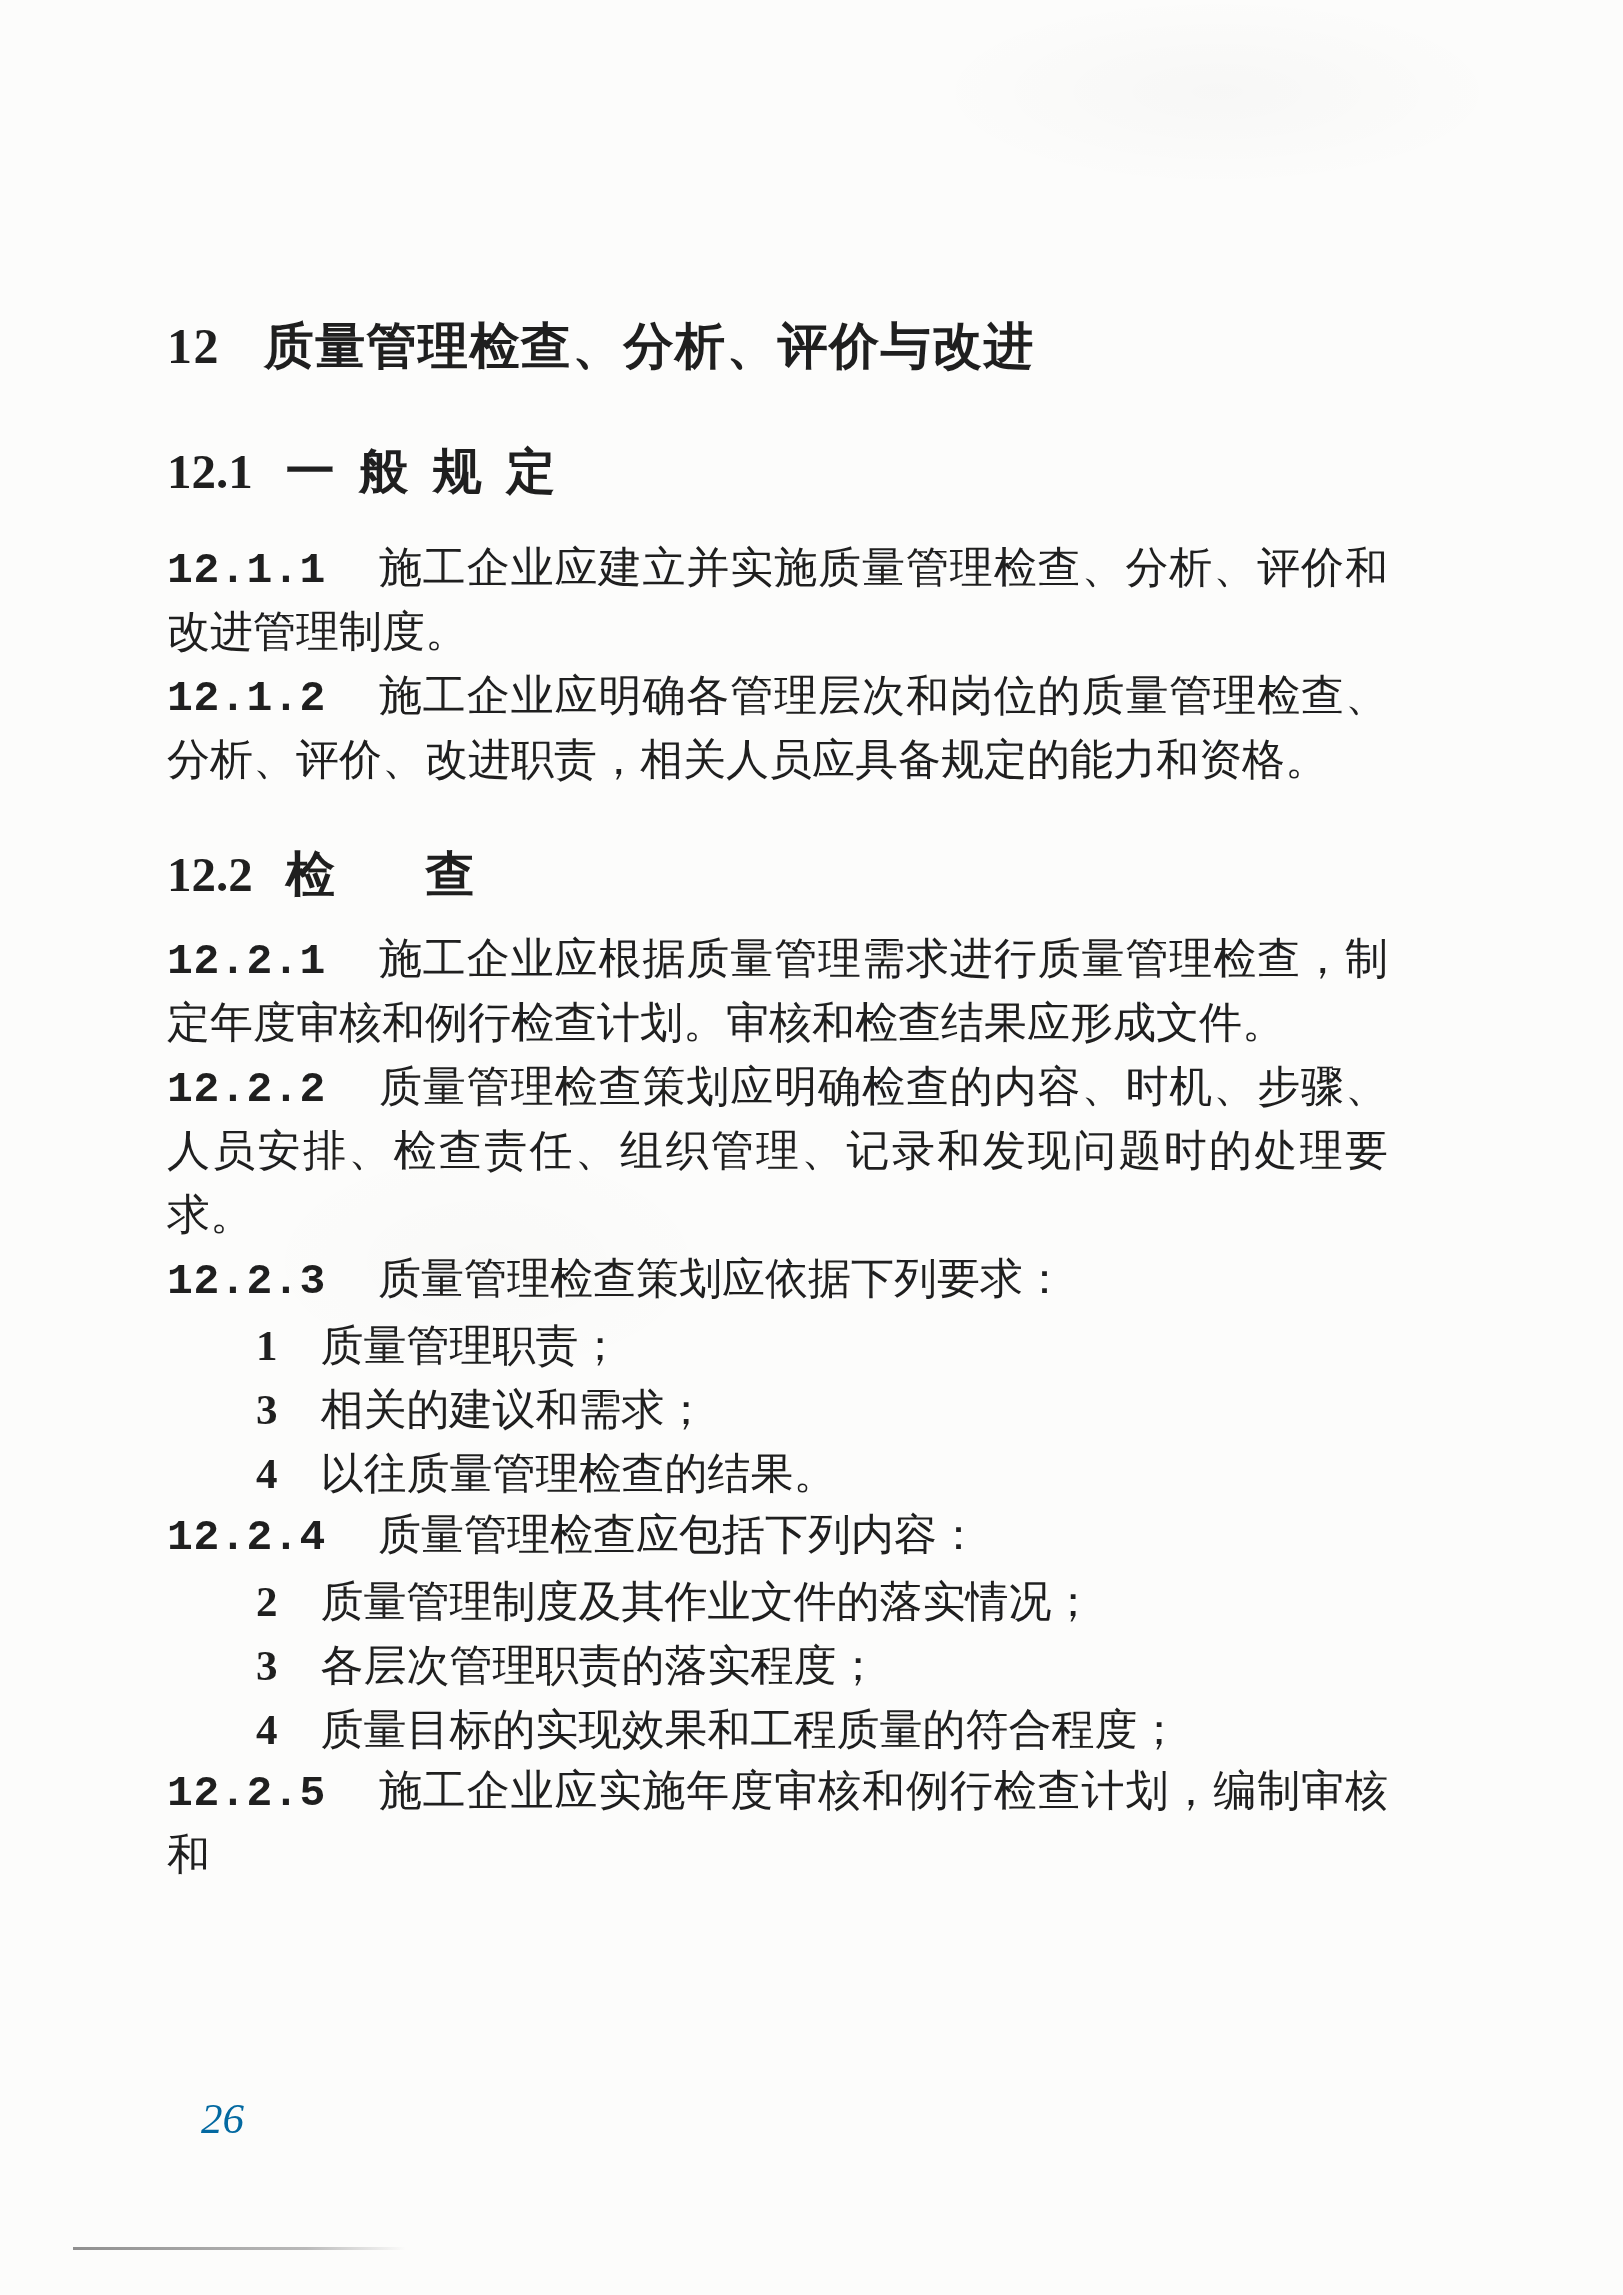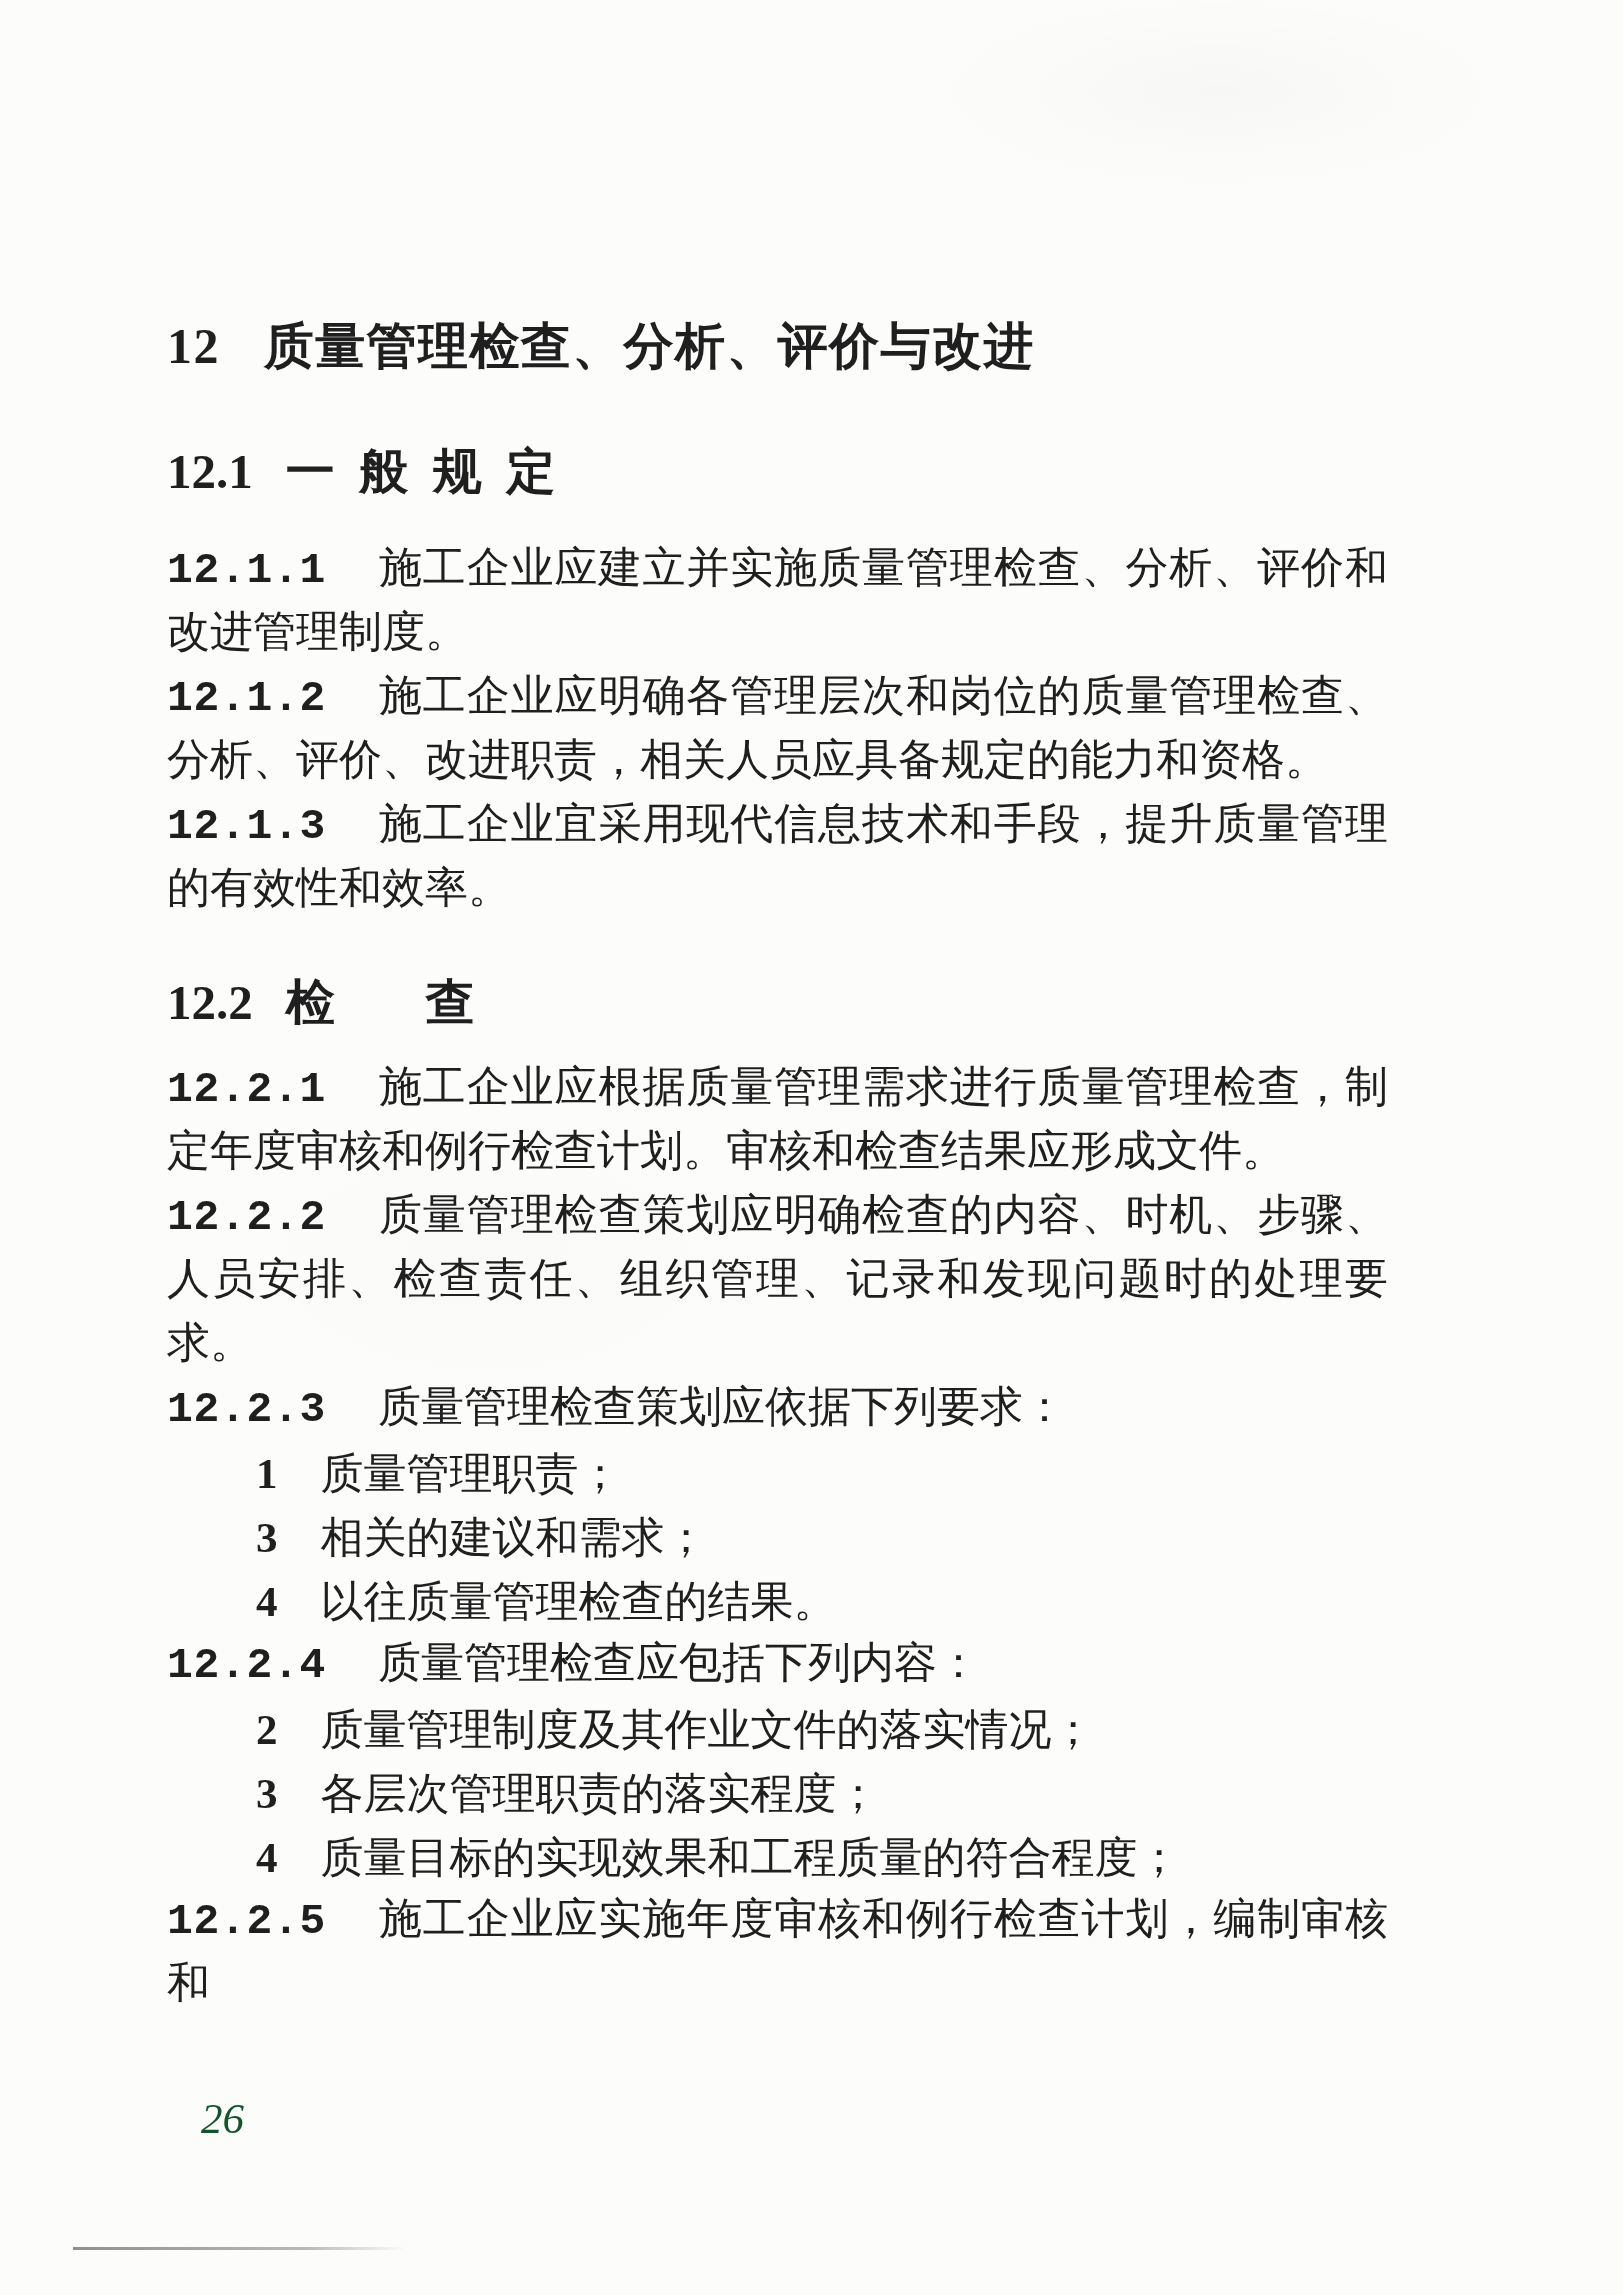--- a/index.html
+++ b/index.html
@@ -75,21 +75,21 @@
     margin-right: 43px;
   }
 
   .page-number {
     position: absolute;
     left: 201px;
     top: 2087px;
     font-size: 43px;
     line-height: 64px;
     font-style: italic;
-    color: #14532d;
+    color: #0369a1;
   }
 
   .footer-rule {
     position: absolute;
     left: 73px;
     top: 2247px;
     width: 333px;
     height: 2.8px;
     background: linear-gradient(to right, #8f8f8f, #b9b9b9 70%, rgba(185,185,185,0));
   }
@@ -100,21 +100,20 @@
 <div class="page-inner">
 
   <h1 class="chapter-title"><span class="ch-num">12</span><span>质量管理检查、分析、评价与改进</span></h1>
 
   <h2 class="section-heading sh-1"><span class="sec-num">12.1</span><span class="ls-half">一般规定</span></h2>
 
   <p class="clause first-clause-1"><span class="clause-num">12.1.1</span><span>施工企业应建立并实施质量管理检查、分析、评价和改进管理制度。</span></p>
 
   <p class="clause"><span class="clause-num">12.1.2</span><span>施工企业应明确各管理层次和岗位的质量管理检查、分析、评价、改进职责，相关人员应具备规定的能力和资格。</span></p>
 
-  <p class="clause"><span class="clause-num">12.1.3</span><span>施工企业宜采用现代信息技术和手段，提升质量管理的有效性和效率。</span></p>
 
   <h2 class="section-heading sh-2"><span class="sec-num">12.2</span><span class="ls-wide">检查</span></h2>
 
   <p class="clause first-clause-2"><span class="clause-num">12.2.1</span><span>施工企业应根据质量管理需求进行质量管理检查，制定年度审核和例行检查计划。审核和检查结果应形成文件。</span></p>
 
   <p class="clause"><span class="clause-num">12.2.2</span><span>质量管理检查策划应明确检查的内容、时机、步骤、人员安排、检查责任、组织管理、记录和发现问题时的处理要求。</span></p>
 
   <p class="clause"><span class="clause-num">12.2.3</span><span>质量管理检查策划应依据下列要求：</span></p>
 
   <p class="item"><span class="item-num">1</span><span>质量管理职责；</span></p>

